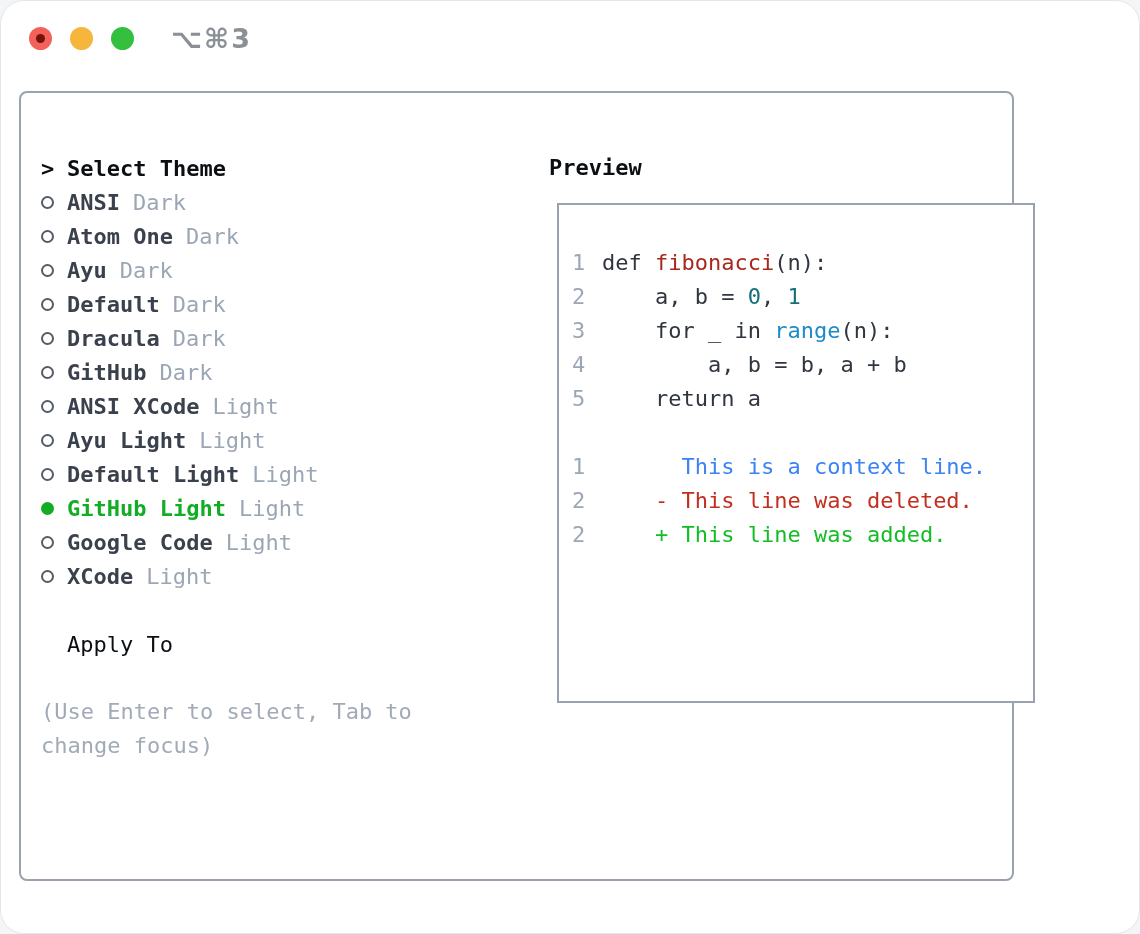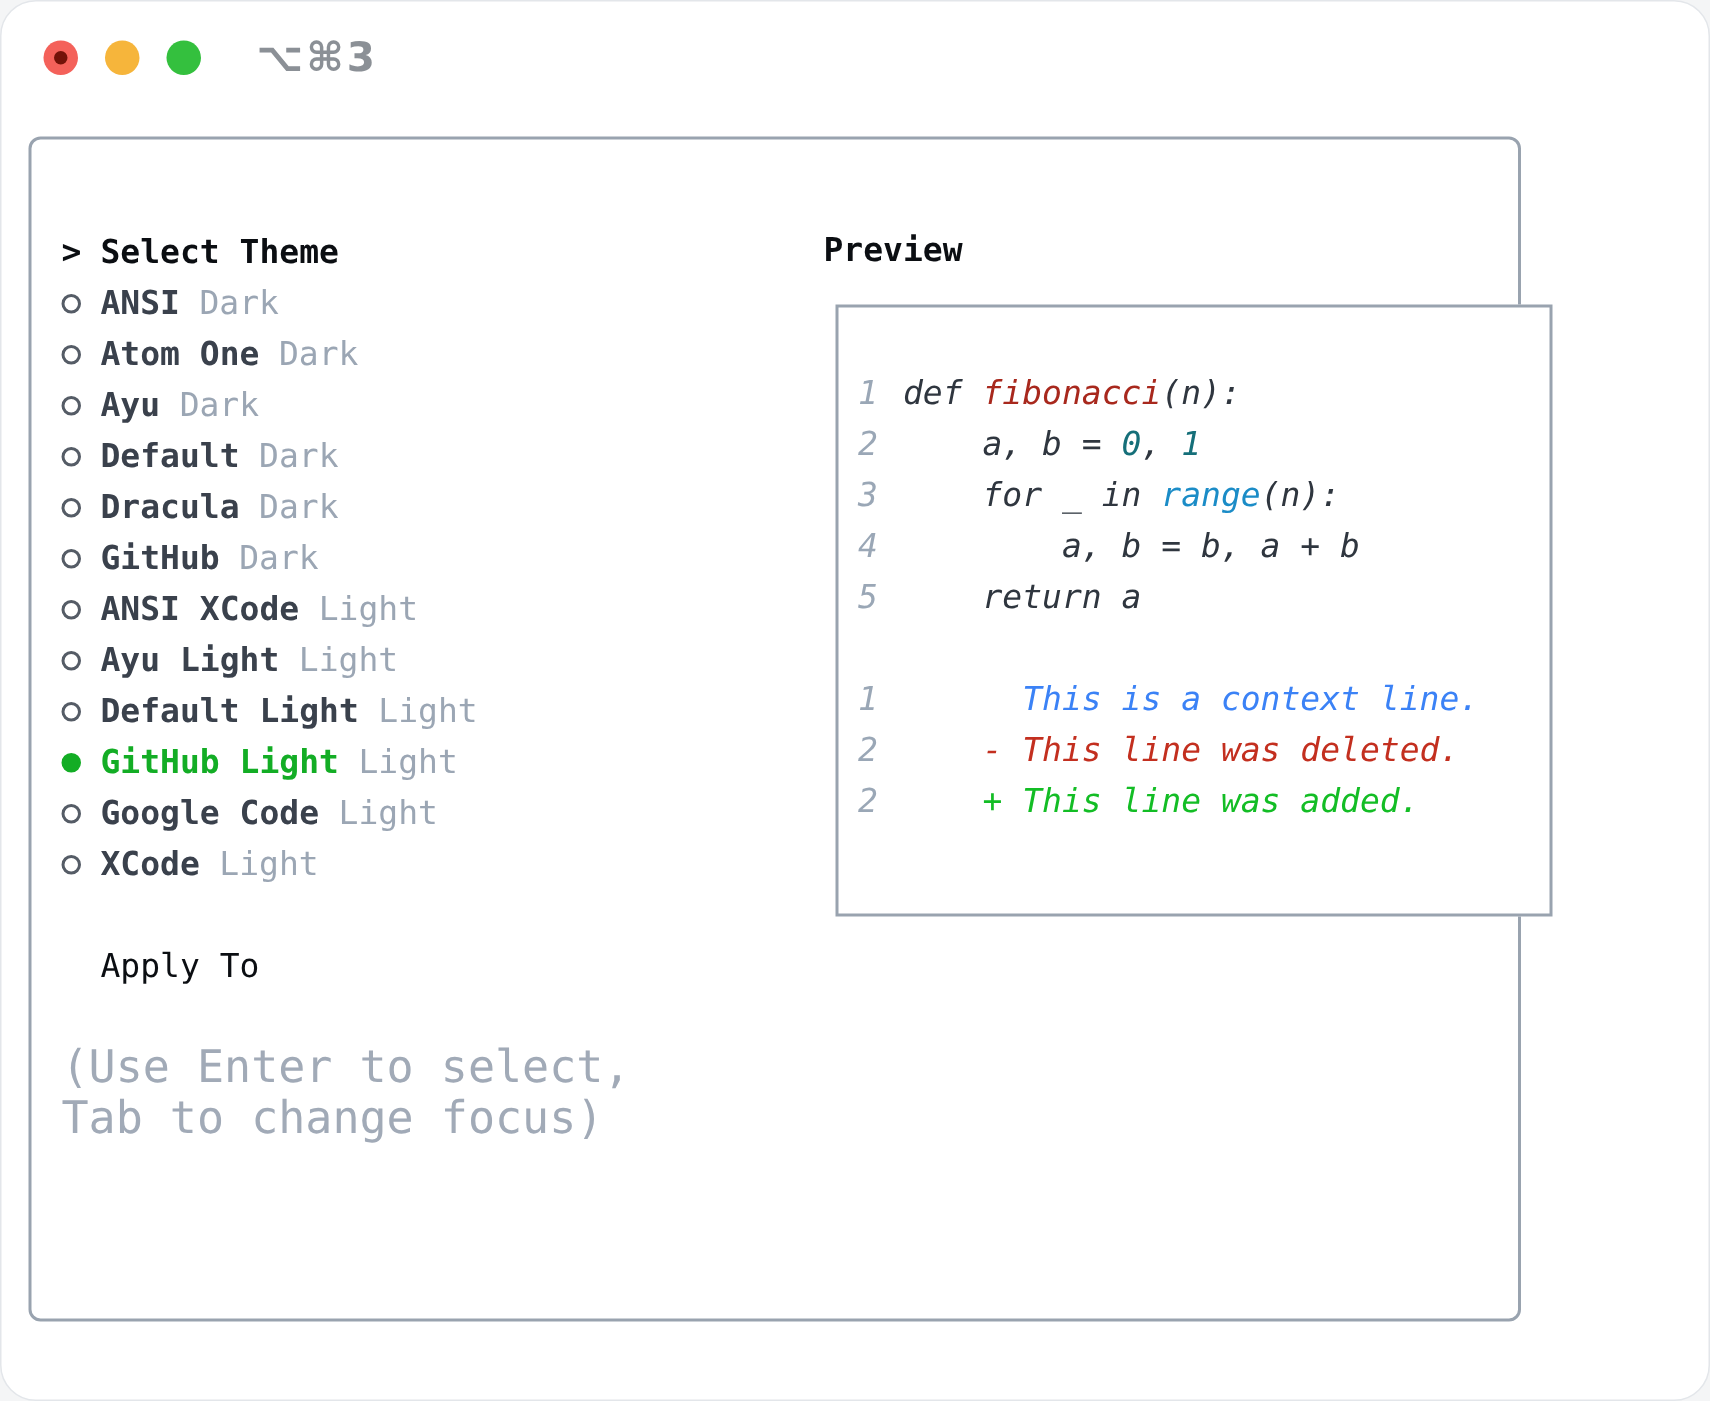--- a/index.html
+++ b/index.html
@@ -42,28 +42,28 @@
   .hdr-label{font-weight:700;color:#0b0e12;}
   .circle{width:9px;height:9px;border:2px solid #555c66;border-radius:50%;}
   .circle.filled{background:var(--green);border-color:var(--green);}
   .nm{color:#3a414c;font-weight:bold;}
   .row.selected .nm{color:var(--green);}
   .vr{color:#9ba6b4;margin-left:13px;}
   .spacer{height:34px;}
   .apply-hdr{color:#0b0e12;}
   .opt-label{color:#3a414c;}
   .row.selected .opt-label{color:var(--green);}
-  .hint{margin-top:34px;color:#a1aab7;line-height:34px;font-size:30px;}
+  .hint{margin-top:34px;color:#a1aab7;line-height:34px;font-size:22px;}
   
   .right{position:absolute;left:510px;top:58px;}
   .preview-title{height:34px;line-height:34px;padding-left:18px;
                  font-size:22px;font-weight:700;color:#0b0e12;}
   .preview-box{
-    margin-left:26px;margin-top:18px;width:478px;height:408px;
-    border:2px solid var(--border);box-sizing:border-box;overflow:hidden;background:#fff;font-style:italic;
+    margin-left:26px;margin-top:18px;width:478px;height:500px;
+    border:2px solid var(--border);box-sizing:border-box;overflow:hidden;background:#fff;
   }
   .code{padding:41px 6px 0 13px;font-size:22px;line-height:34px;}
   .code-line{height:34px;white-space:pre;}
   .ln{display:inline-block;width:30px;color:#9aa7b6;}
   .c-pl{color:#2f363f;}
   .c-fn{color:var(--fn-red);}
   .c-num{color:var(--num-teal);}
   .c-bi{color:var(--bi-blue);text-align:right;}
   .c-ctx{color:#3b82f6;}
   .c-del{color:var(--del-red);}

